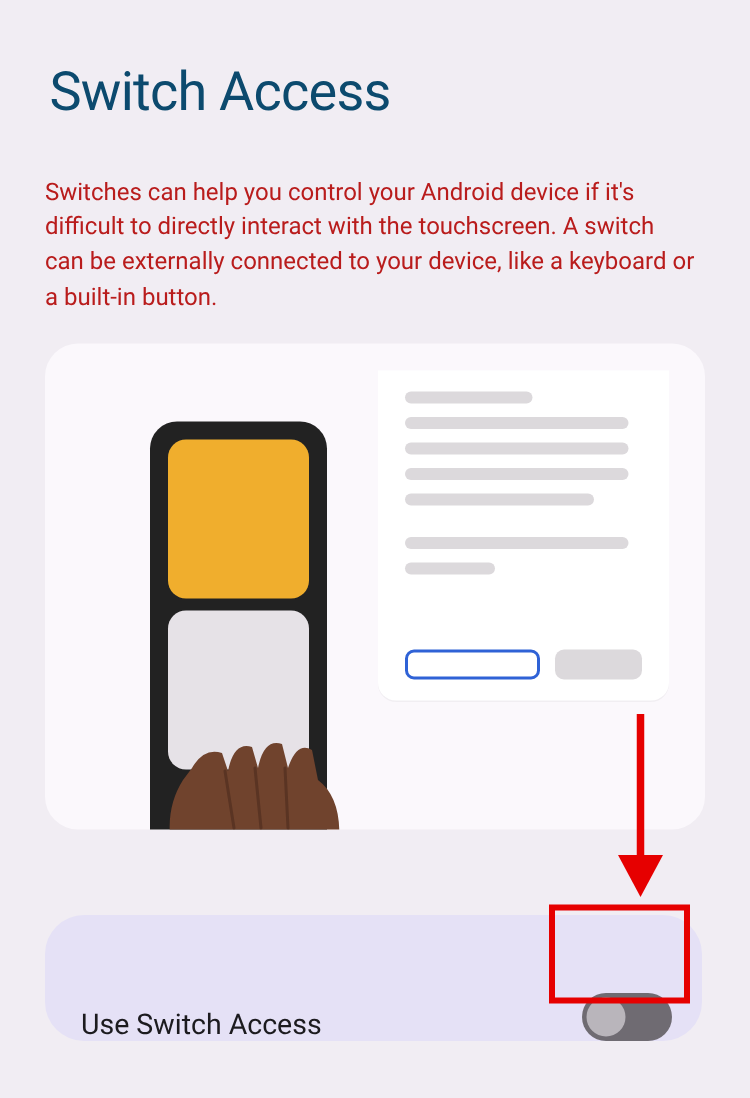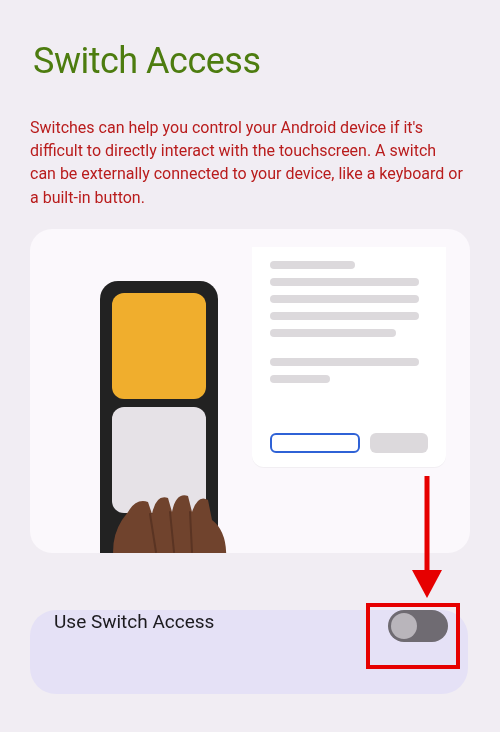--- a/index.html
+++ b/index.html
@@ -11,21 +11,21 @@
     overflow: hidden;
     position: relative;
   }
   .page {
     padding: 30px 30px 0 30px;
   }
   .title {
     font-size: 36px;
     font-weight: 400;
     letter-spacing: -0.5px;
-    color: #4d7c0f;
+    color: #0c4a6e;
     margin: 10px 0 34px 3px;
   }
   .description {
     font-size: 16px;
     line-height: 1.45;
     color: #b91c1c;
     margin-bottom: 20px;
     padding-right: 6px;
   }
   .illustration-card {
@@ -135,21 +135,21 @@
   
   .toggle-card {
     position: absolute;
     left: 30px;
     right: 32px;
     top: 610px;
     height: 84px;
     background: #e5e1f6;
     border-radius: 26px;
     display: flex;
-    align-items: flex-start;
+    align-items: flex-end;
     justify-content: space-between;
     padding: 0 20px 0 24px;
   }
   .toggle-label {
     font-size: 19px;
     font-weight: 400;
     color: #1c1b1f;
   }
   .switch {
     position: relative;

